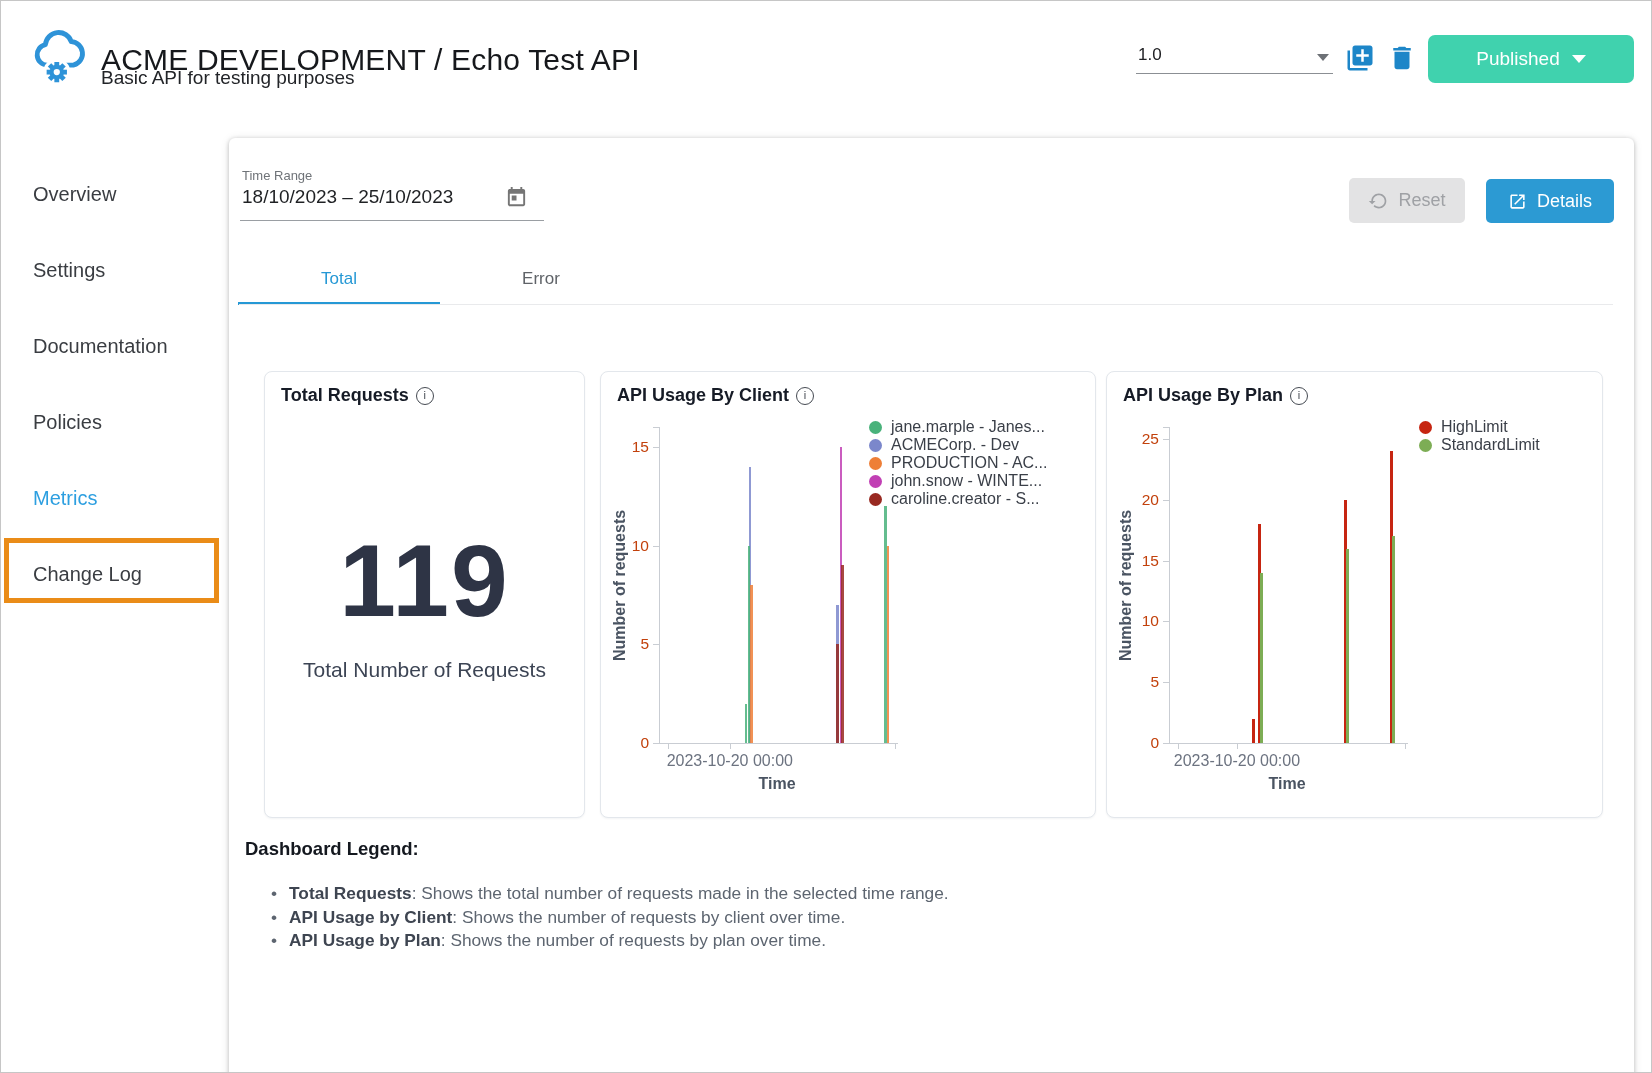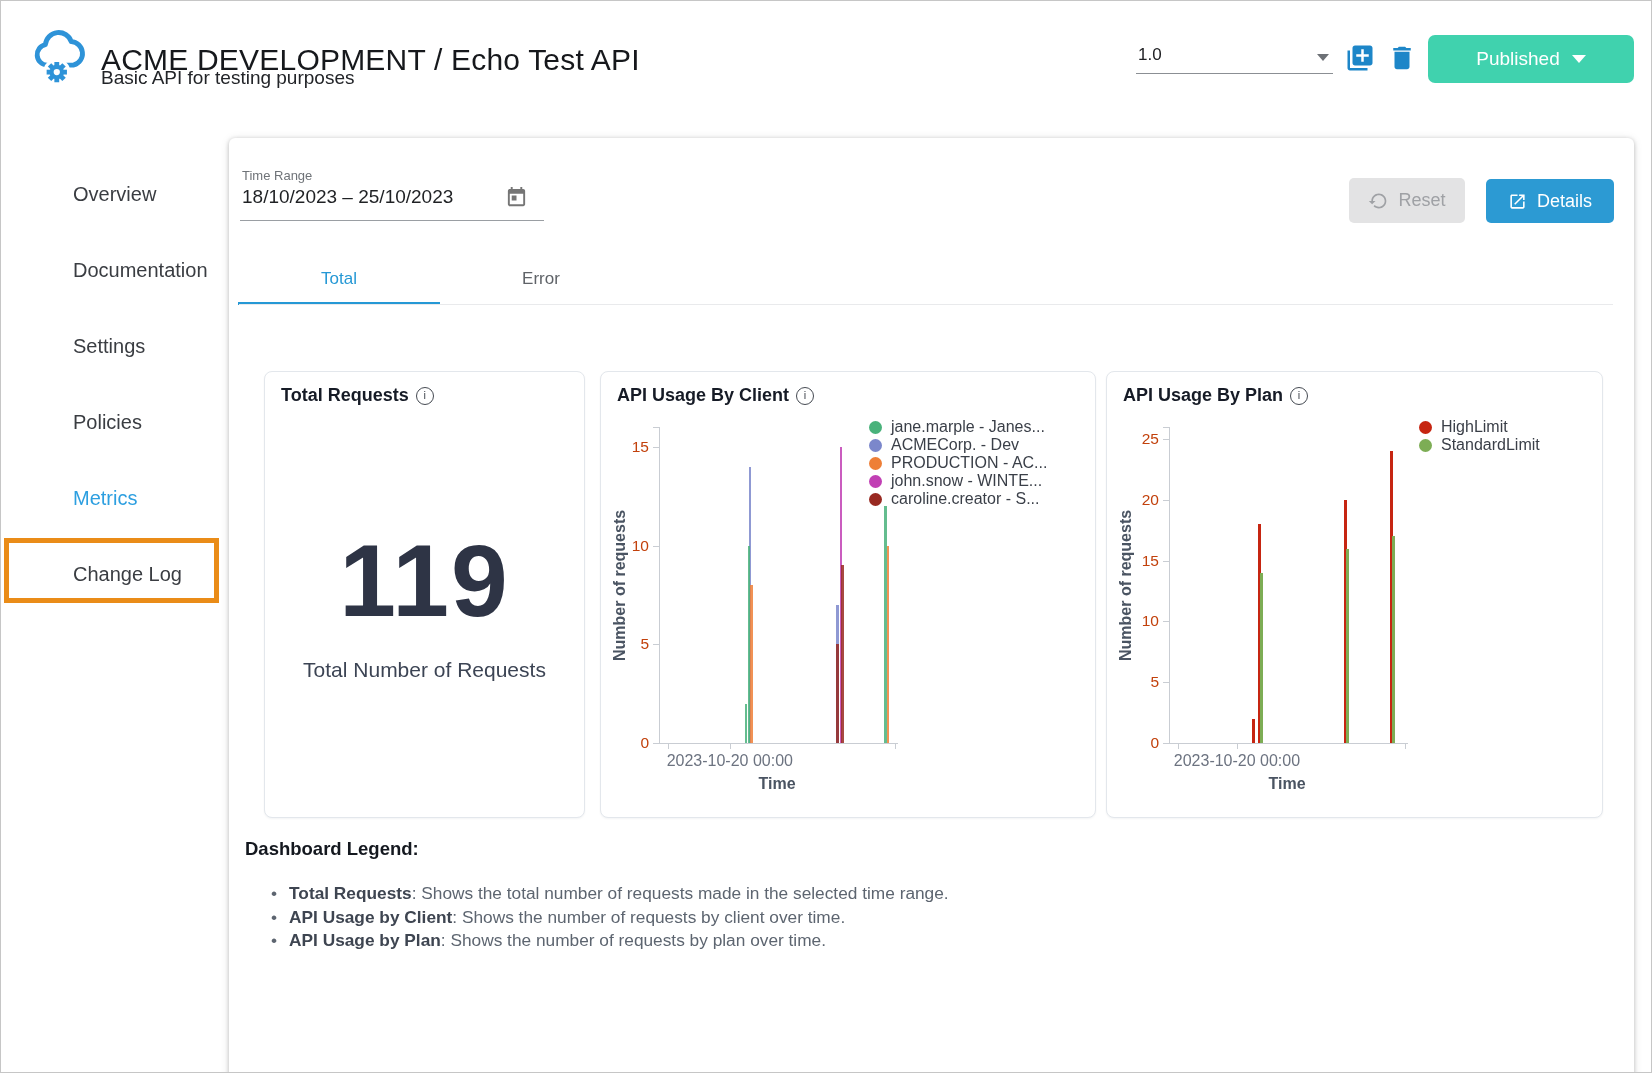--- a/index.html
+++ b/index.html
@@ -14,21 +14,21 @@
   .caret-gray{position:absolute;right:4px;top:13px;width:0;height:0;border-left:6px solid transparent;border-right:6px solid transparent;border-top:7px solid #6d7176;}
   .icon-btn{position:absolute;top:42px;width:30px;height:30px;cursor:pointer;}
   .icon-btn svg{width:30px;height:30px;}
   .btn-add{left:1344px;}
   .btn-trash{left:1386px;}
   .btn-published{position:absolute;left:1427px;top:34px;width:206px;height:48px;background:#40d2ae;border-radius:7px;color:#fff;
     display:flex;align-items:center;justify-content:center;gap:12px;font-size:19px;cursor:pointer;}
   .caret-white{width:0;height:0;border-left:7px solid transparent;border-right:7px solid transparent;border-top:8px solid #fff;}
 
   
-  .sidebar{position:absolute;left:0;top:155px;width:218px;padding-left:40px;}
+  .sidebar{position:absolute;left:0;top:155px;width:218px;}
   .side-item{height:76px;display:flex;align-items:center;padding-left:32px;font-size:20px;color:#3a3d42;cursor:pointer;}
   .side-item.active{color:#2d9fe0;text-align:right;}
   .annotation-box{position:absolute;left:3px;top:537px;width:205px;height:55px;border:5px solid #ea8c18;z-index:5;pointer-events:none;}
 
   
   .panel{position:absolute;left:228px;top:137px;width:1405px;height:1066px;background:#fff;border-radius:6px;
     box-shadow:0 1px 4px rgba(0,0,0,.22),0 1px 10px rgba(0,0,0,.1);}
 
   .timerange{position:absolute;left:11px;top:30px;width:304px;height:52px;border-bottom:1px solid #9a9ea3;cursor:pointer;}
   .timerange .tr-label{position:absolute;left:2px;top:0;font-size:13px;color:#6f7378;}
@@ -120,22 +120,22 @@
       </svg>
     </div>
     <div class="btn-published">
       <span>Published</span>
       <span class="caret-white"></span>
     </div>
   </header>
 
   <nav class="sidebar">
     <div class="side-item">Overview</div>
+    <div class="side-item">Settings</div>
     <div class="side-item">Documentation</div>
-    <div class="side-item">Settings</div>
     <div class="side-item">Policies</div>
     <div class="side-item active">Metrics</div>
     <div class="side-item">Change Log</div>
   </nav>
   <div class="annotation-box"></div>
 
   <main class="panel">
 
     <div class="timerange">
       <div class="tr-label">Time Range</div>

